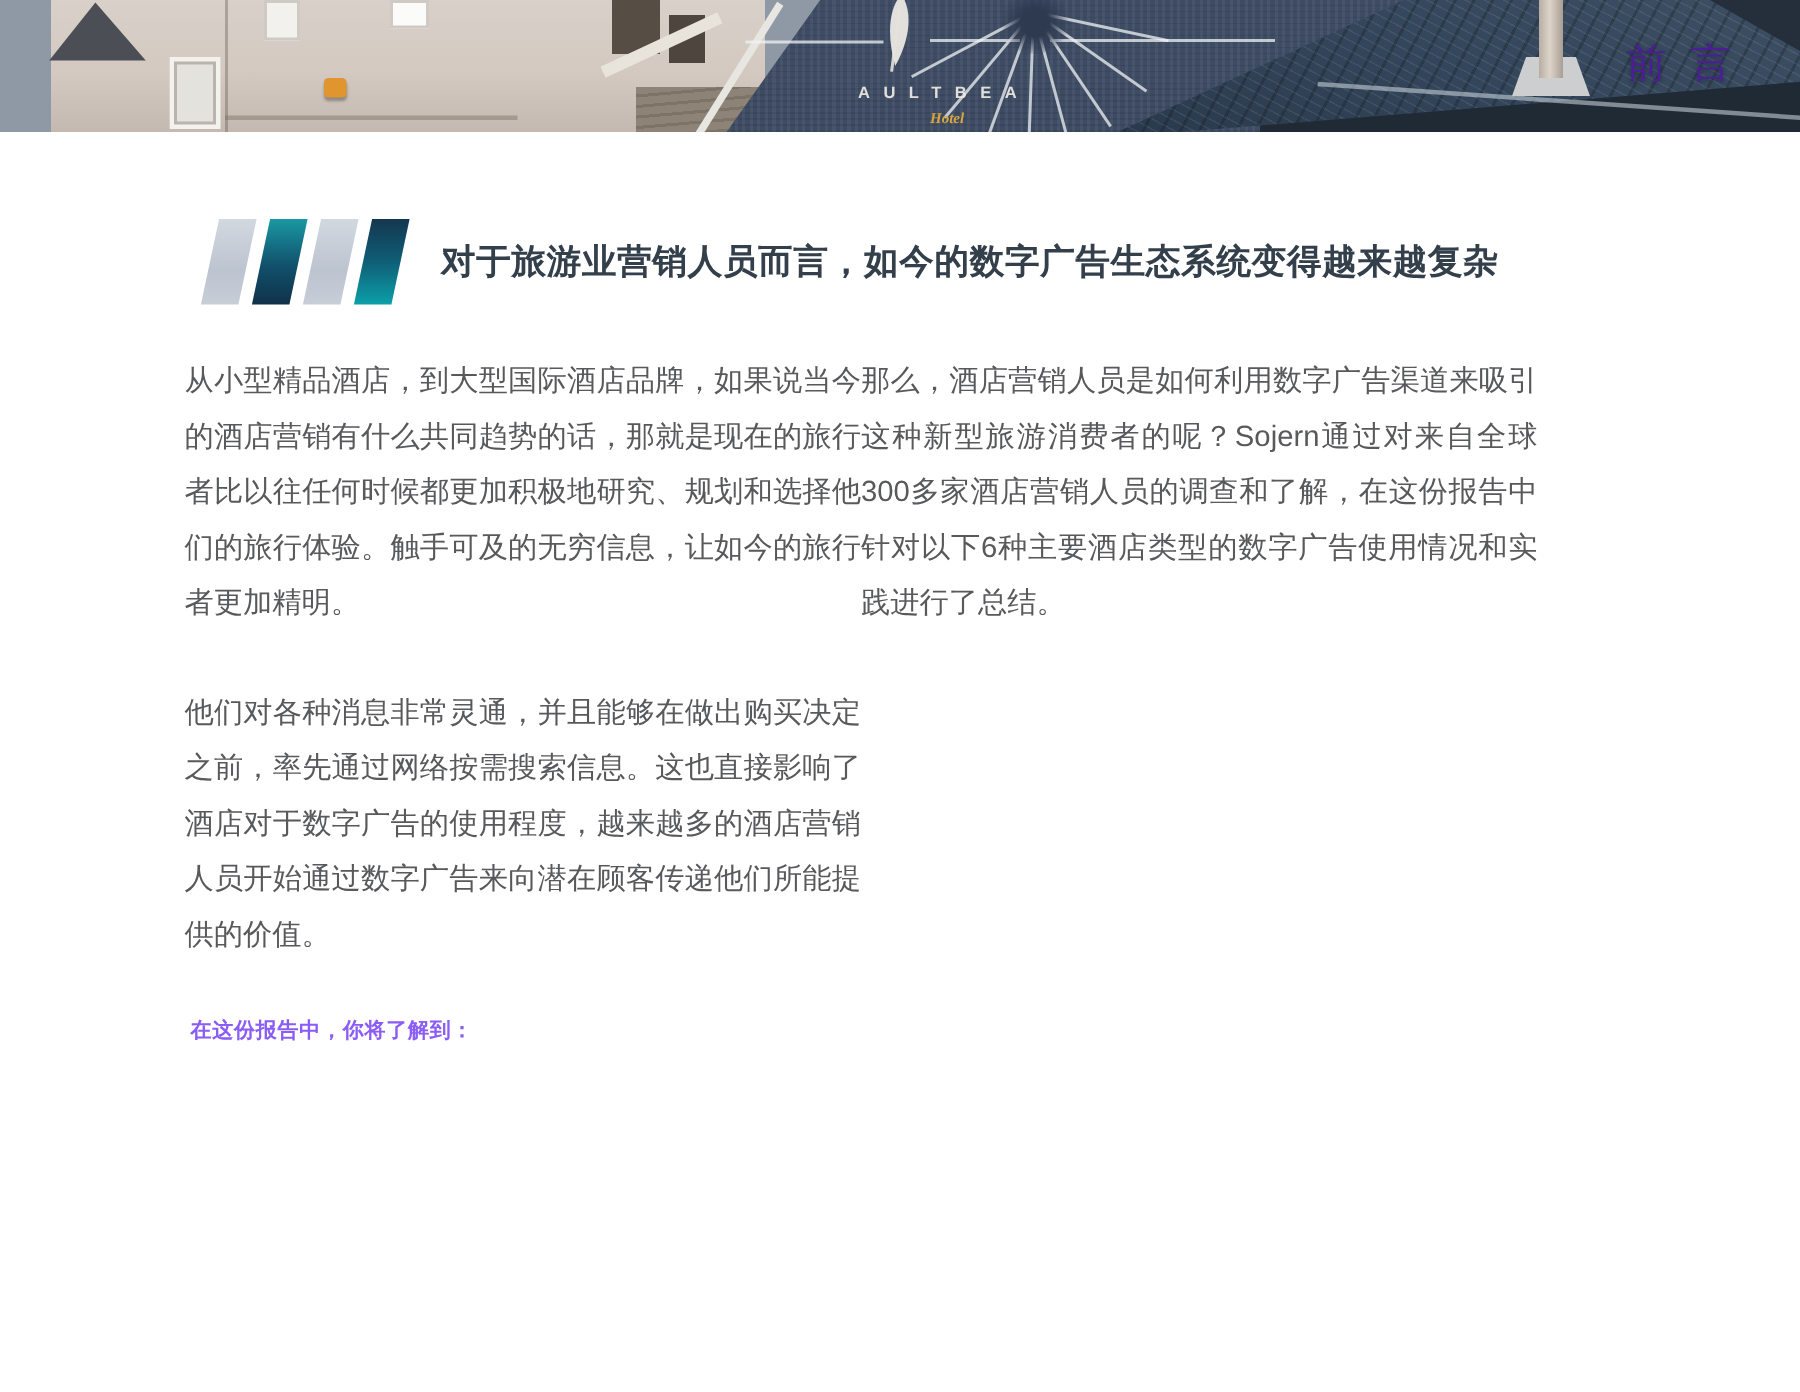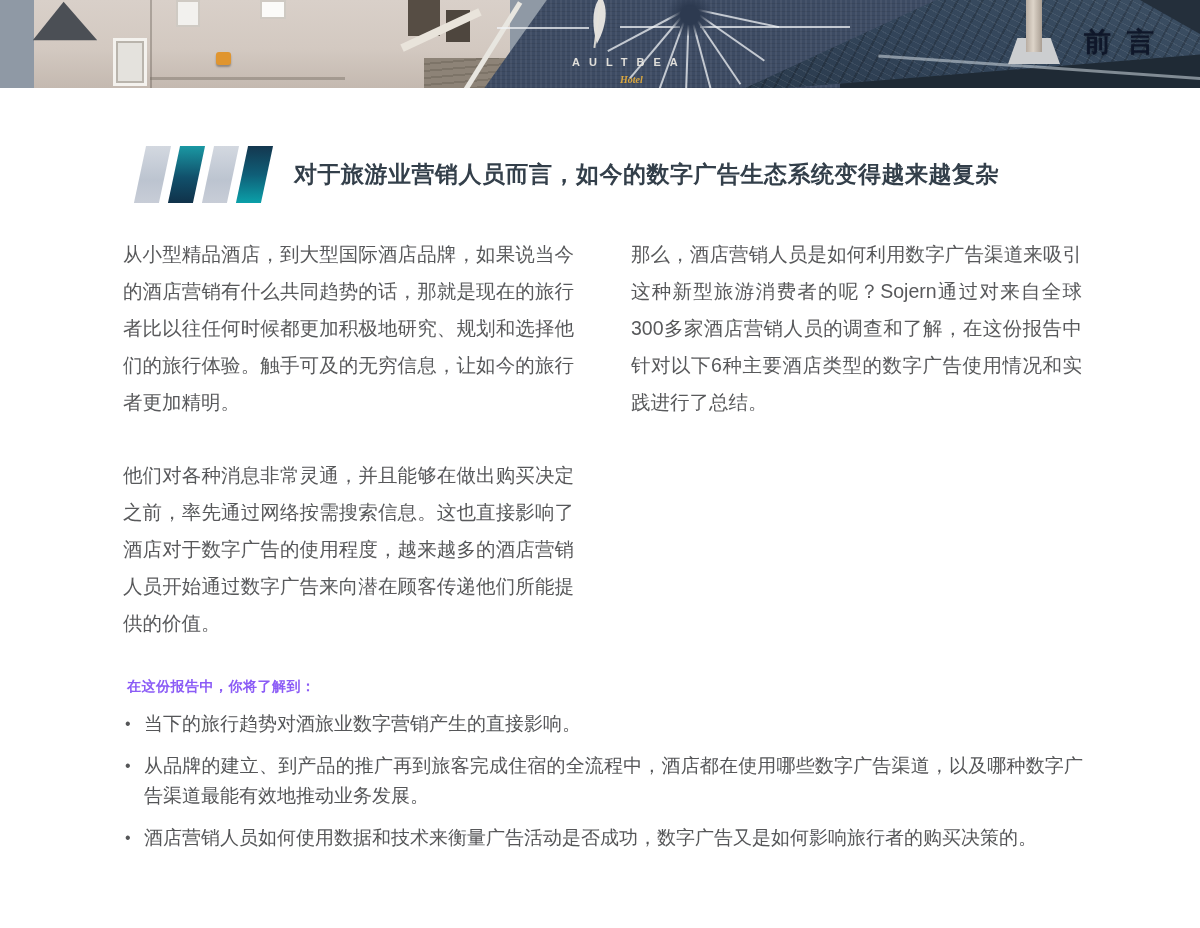--- a/index.html
+++ b/index.html
@@ -80,37 +80,37 @@
     background: rgba(210,218,226,.55); transform: rotate(4deg); }
   .roof-far-wedge { left: 1140px; top: 0; width: 60px; height: 34px;
     background: #242f3b; clip-path: polygon(0 0, 100% 0, 100% 100%); }
   .chimney-pipe { left: 1026px; top: 0; width: 16px; height: 52px;
     background: linear-gradient(90deg, #b8ada2, #ddd4c9 45%, #a99e93); }
   .chimney-base { left: 1008px; top: 38px; width: 52px; height: 26px;
     background: #ccced0; clip-path: polygon(18% 0, 82% 0, 100% 100%, 0 100%); }
 
   .hero-label {
     right: 46px; top: 24px;
-    color: #0f172a; font-size: 27px; font-weight: bold;
+    color: #4c1d95; font-size: 27px; font-weight: normal;
     letter-spacing: 16px; margin-right: -16px;
     text-shadow: 0 1px 3px rgba(0,0,0,.35);
   }
 
   
   .content { padding: 0 117px 0 123px; }
 
   .title-row { display: flex; align-items: center; margin-top: 57px; height: 58px; }
   .stripes { display: flex; margin-left: 17px; margin-right: 18px; }
   .stripe { width: 25px; height: 57px; margin-right: 9px; transform: skewX(-12deg); }
   .stripe.s-silver { background: linear-gradient(180deg, #d3d8e0 0%, #bcc4d0 60%, #c8cdd7 100%); }
   .stripe.s-teal-navy { background: linear-gradient(180deg, #1a98a3 0%, #11506b 55%, #10324a 100%); }
   .stripe.s-navy-teal { background: linear-gradient(180deg, #14374f 0%, #0f5e77 50%, #0ba0a9 100%); }
   .intro-title { font-size: 23px; font-weight: bold; color: #333f4a; letter-spacing: .5px; text-align: center; }
 
-  .columns { display: flex; gap: 57px; margin-top: 33px; }
+  .columns { display: flex; margin-top: 33px; }
   .col { width: 451px; }
   .body-p {
     margin: 0 0 22px 0;
     font-size: 19.5px; line-height: 37px;
     color: #58595b; text-align: justify;
   }
   .hotel-list { list-style: none; margin: 6px 0 0 0; padding: 0; }
   .hotel-list li {
     position: relative;
     padding-left: 37px;
@@ -211,20 +211,15 @@
       <p class="body-p">从小型精品酒店，到大型国际酒店品牌，如果说当今的酒店营销有什么共同趋势的话，那就是现在的旅行者比以往任何时候都更加积极地研究、规划和选择他们的旅行体验。触手可及的无穷信息，让如今的旅行者更加精明。</p>
       <p class="body-p" style="margin-top: 36px;">他们对各种消息非常灵通，并且能够在做出购买决定之前，率先通过网络按需搜索信息。这也直接影响了酒店对于数字广告的使用程度，越来越多的酒店营销人员开始通过数字广告来向潜在顾客传递他们所能提供的价值。</p>
     </div>
     <div class="col">
       <p class="body-p">那么，酒店营销人员是如何利用数字广告渠道来吸引这种新型旅游消费者的呢？Sojern通过对来自全球300多家酒店营销人员的调查和了解，在这份报告中针对以下6种主要酒店类型的数字广告使用情况和实践进行了总结。</p>
     </div>
   </div>
 
   <div class="report-section">
     <div class="report-heading">在这份报告中，你将了解到：</div>
-    <ul class="report-bullets">
-      <li>当下的旅行趋势对酒旅业数字营销产生的直接影响。</li>
-      <li>从品牌的建立、到产品的推广再到旅客完成住宿的全流程中，酒店都在使用哪些数字广告渠道，以及哪种数字广告渠道最能有效地推动业务发展。</li>
-      <li>酒店营销人员如何使用数据和技术来衡量广告活动是否成功，数字广告又是如何影响旅行者的购买决策的。</li>
-    </ul>
   </div>
 
 </div>
 
 </body></html>

